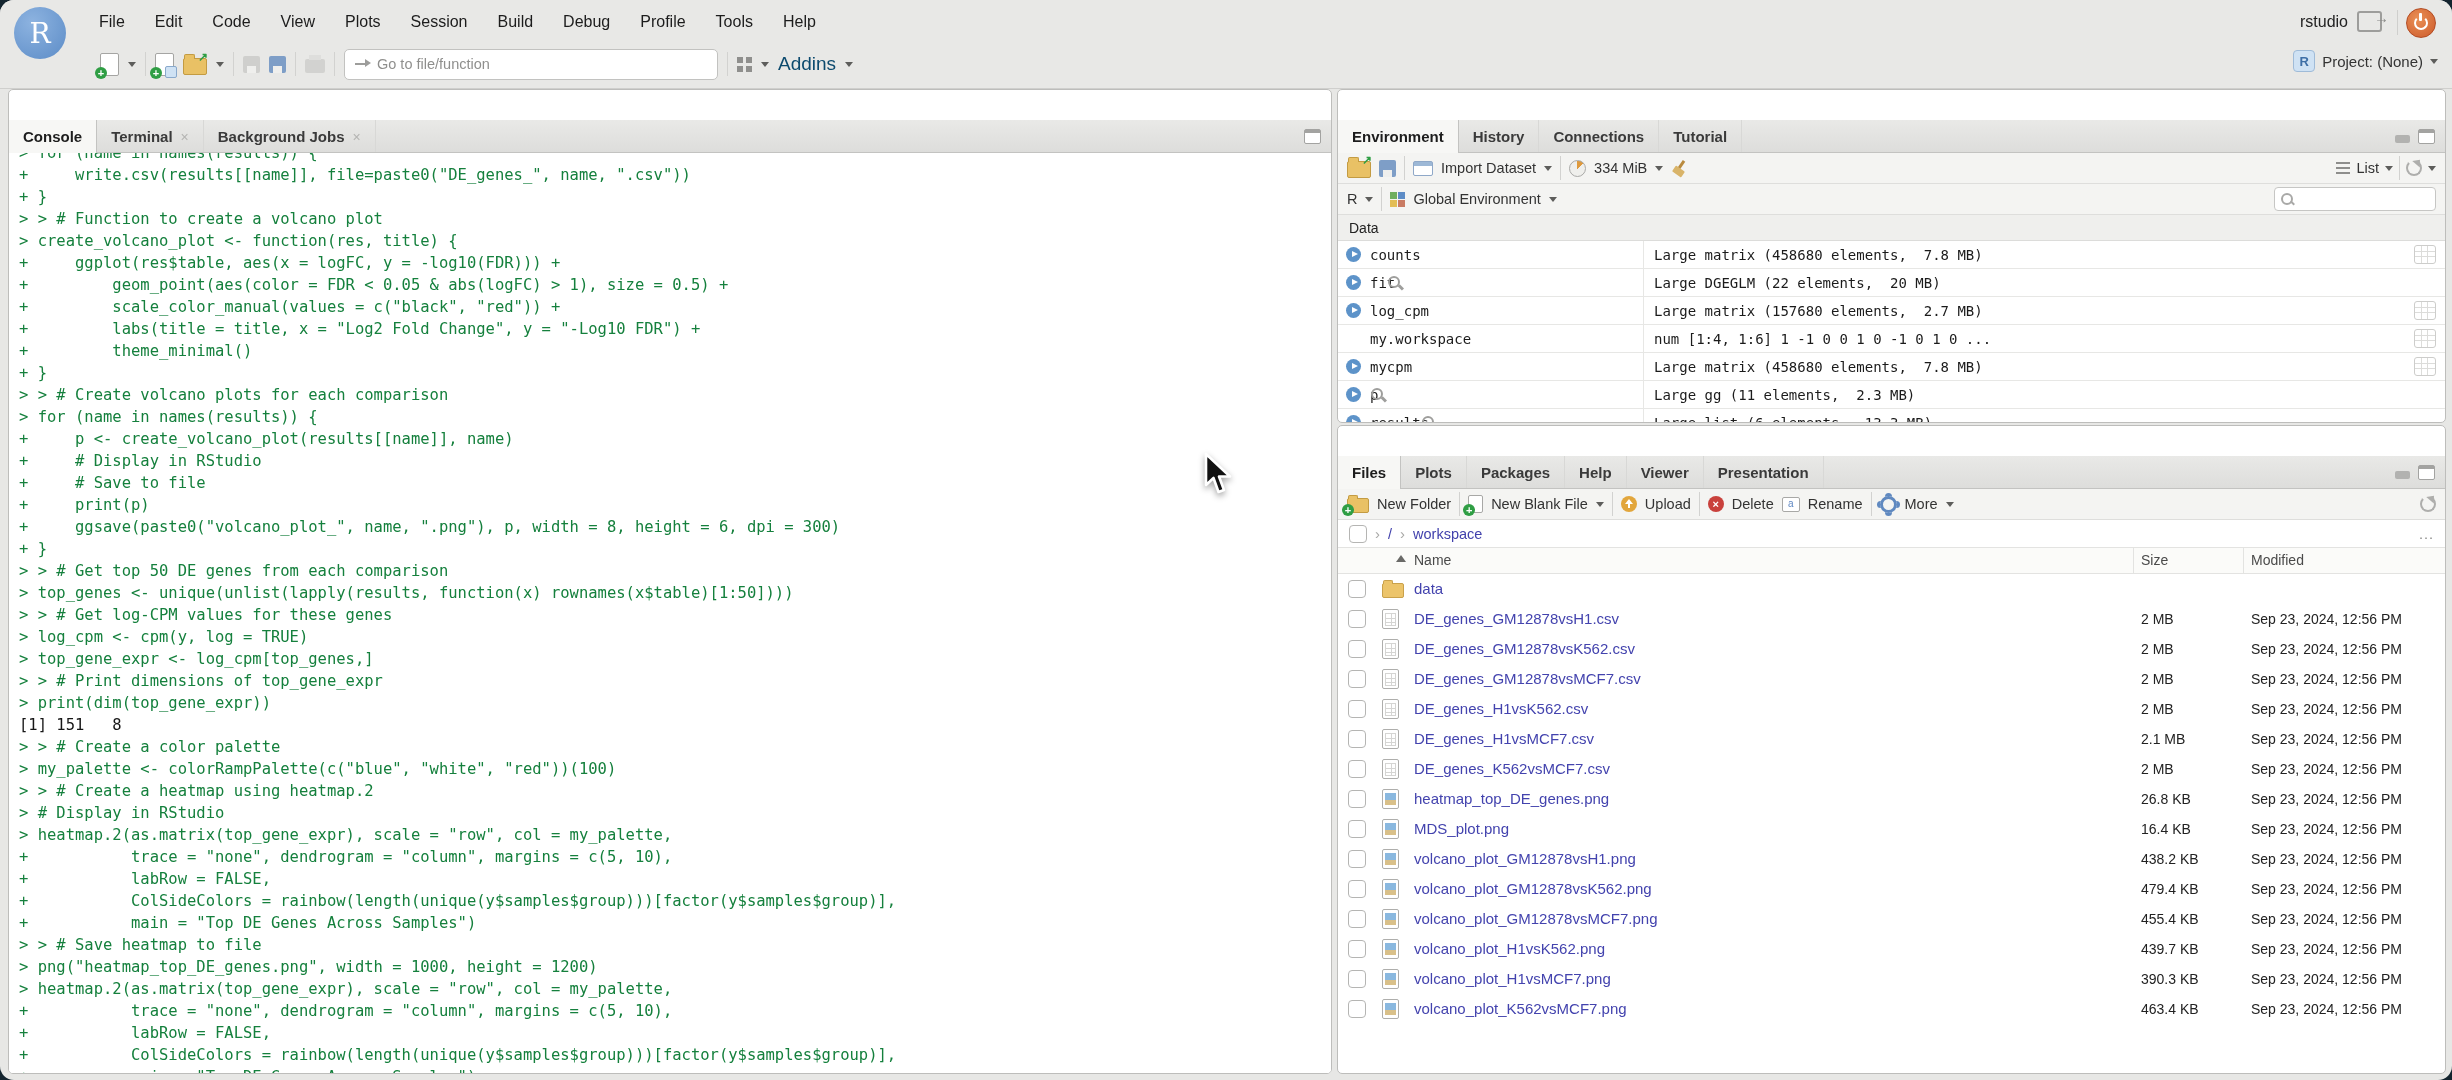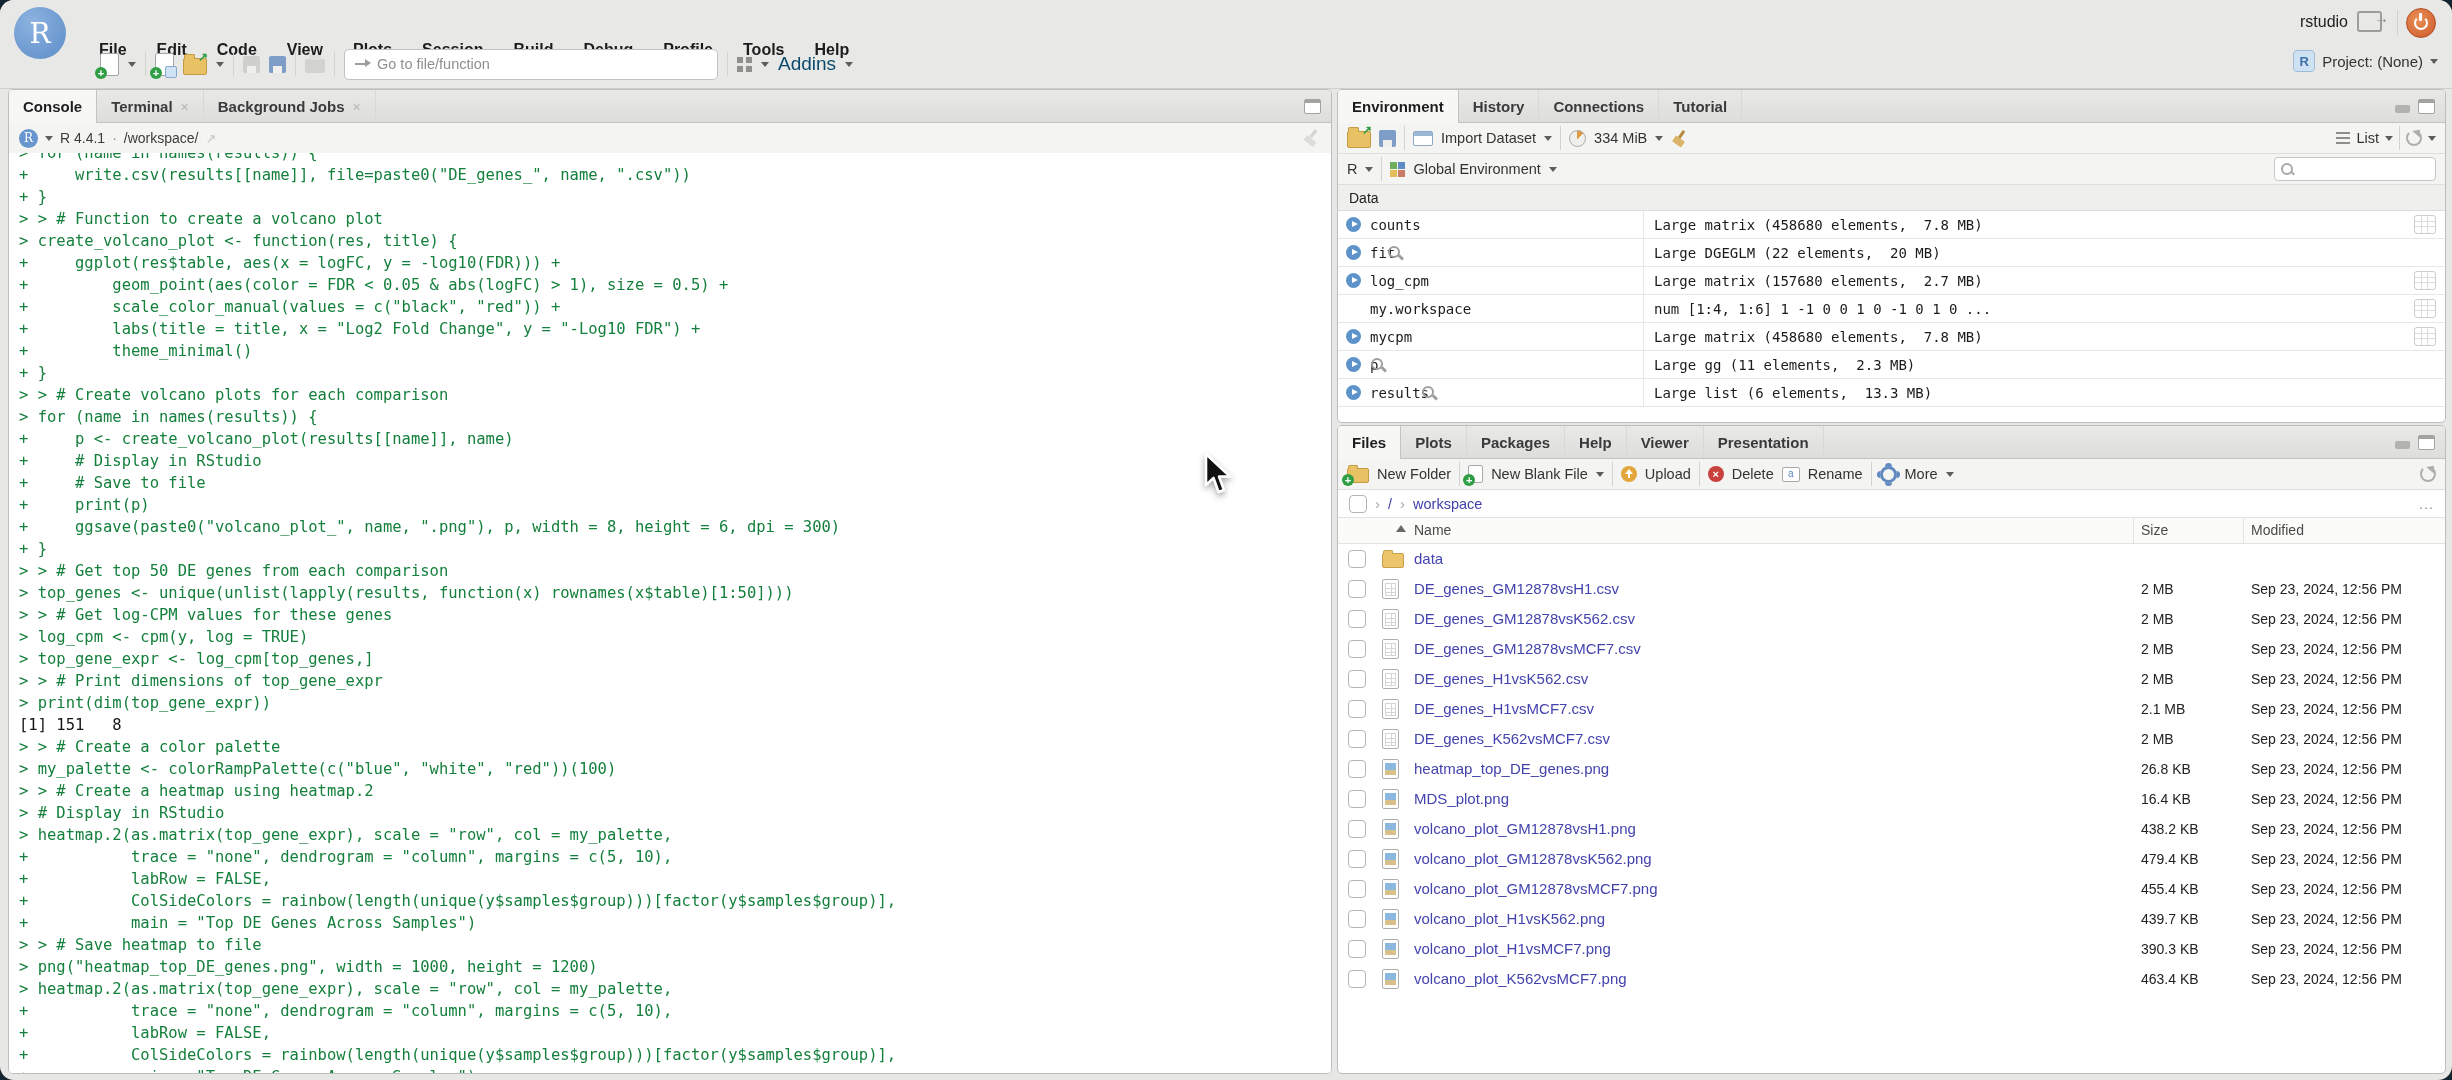--- a/index.html
+++ b/index.html
@@ -5,21 +5,21 @@
   html,body{margin:0;padding:0;width:2452px;height:1080px;background:#14252f;overflow:hidden;}
   .window{position:absolute;inset:0;background:#e7e7e5;border-radius:14px;overflow:hidden;
           font-family:"Liberation Sans",sans-serif;color:#1d1d1d;}
 
   
   .chrome{position:absolute;top:0;left:0;right:0;height:88px;background:#e8e8e6;border-bottom:1px solid #cfcfcd;}
   .logo{position:absolute;left:14px;top:7px;width:52px;height:52px;border-radius:50%;
         background:radial-gradient(circle at 35% 30%,#8db3e0,#5c8cc7);color:#fff;
         font-family:"DejaVu Serif",serif;font-size:28px;display:flex;align-items:center;justify-content:center;}
   .menubar{position:absolute;left:84px;top:8px;display:flex;}
-  .menu-item{padding:5px 15px;font-size:16px;font-weight:bold;color:#1c1c1c;margin-top:28px;}
+  .menu-item{padding:5px 15px;font-size:16px;font-weight:normal;color:#1c1c1c;}
   .account{position:absolute;top:11px;right:70px;display:flex;align-items:center;gap:9px;font-size:16px;color:#222;}
   .i-signout{width:21px;height:17px;border:2px solid #9d9d9b;border-radius:3px;position:relative;}
   .i-signout::after{content:"\2192";position:absolute;right:-9px;top:-4px;color:#8a8a88;font-size:15px;font-weight:bold;}
   .chrome-sep{position:absolute;top:10px;right:54px;width:1px;height:25px;background:#cfcfcd;}
   .power{position:absolute;top:8px;right:16px;width:28px;height:28px;border-radius:50%;
          background:radial-gradient(circle at 40% 35%,#ea9055,#cc5a2c);border:1px solid #b24c24;}
   .power::after{content:"";position:absolute;inset:7px;border:2.5px solid #fff;border-radius:50%;border-top-color:transparent;}
   .power::before{content:"";position:absolute;left:12px;top:4px;width:3px;height:8px;background:#fff;border-radius:1px;}
 
   .toolbar{position:absolute;left:88px;top:46px;height:36px;display:flex;align-items:center;gap:9px;padding-left:12px;}
@@ -50,21 +50,21 @@
   .project{position:absolute;right:14px;top:50px;display:flex;align-items:center;gap:7px;font-size:15px;color:#333;}
   .i-cube{width:20px;height:20px;background:#cfe2f4;border:1px solid #9fbbd8;border-radius:4px;color:#3e6fa6;
           font-weight:bold;font-size:13px;display:flex;align-items:center;justify-content:center;}
 
   
   .pane{position:absolute;background:#fff;border:1px solid #bdbdbb;border-radius:5px;overflow:hidden;}
   #console-pane{left:8px;top:89px;width:1322px;height:983px;}
   #env-pane{left:1337px;top:89px;width:1107px;height:332px;}
   #files-pane{left:1337px;top:425px;width:1107px;height:647px;}
 
-  .tabbar{height:32px;background:linear-gradient(#e9e9e7,#dddddb);border-bottom:1px solid #c3c3c1;display:flex;align-items:stretch;}
+  .tabbar{height:32px;background:linear-gradient(#e9e9e7,#dddddb);border-bottom:1px solid #c3c3c1;display:flex;align-items:stretch;margin-top:30px;}
   .tab{display:flex;align-items:center;padding:0 14px;font-size:15px;font-weight:bold;color:#3a3a3a;border-right:1px solid #d8d8d6;}
   .tab.active{background:#f7f7f5;color:#1d1d1d;margin-bottom:-1px;border-right:1px solid #c3c3c1;}
   .tab-close{display:none;}
   .tab.closable .tab-close{display:inline-block;margin-left:8px;}
   .tab-close::after{content:"\00d7";color:#b4b4b2;font-size:14px;font-weight:normal;}
   .winbtns{margin-left:auto;display:flex;align-items:center;gap:8px;padding-right:10px;}
   .i-minwin{width:15px;height:8px;background:#b2b2b0;border-radius:2px;align-self:center;margin-top:6px;}
   .i-maxwin{width:15px;height:13px;border:1.5px solid #a3a3a1;border-radius:2px;background:#fff;position:relative;align-self:center;}
   .i-maxwin::before{content:"";position:absolute;left:0;right:0;top:0;height:3.5px;background:#a3a3a1;}
 

